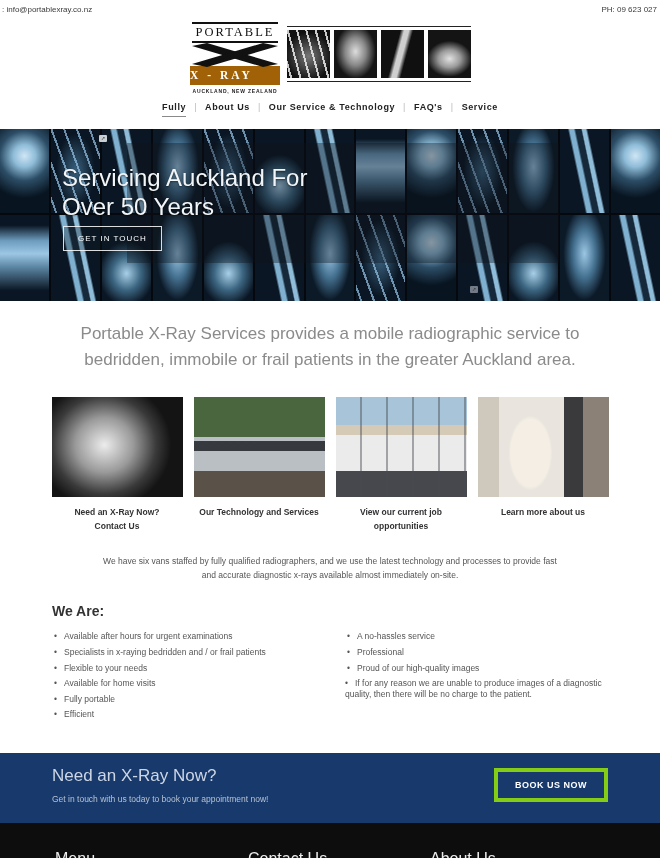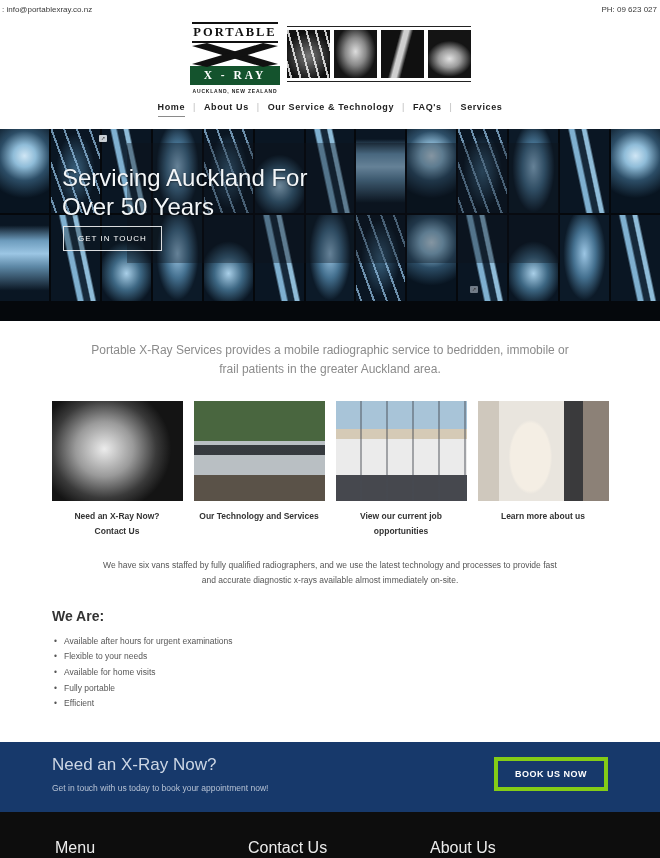--- a/index.html
+++ b/index.html
@@ -3,53 +3,53 @@
 <meta charset="utf-8">
 <style>
   html,body{margin:0;padding:0;}
   body{width:660px;min-height:858px;background:#fff;font-family:"Liberation Sans",sans-serif;-webkit-font-smoothing:antialiased;display:flex;flex-direction:column;}
   
   .topbar{display:flex;justify-content:space-between;padding:5px 3px 4px 2px;font-size:8px;color:#3a3a3a;}
   
   .header{position:relative;height:76px;}
   .logo{position:absolute;left:190px;top:4px;width:90px;cursor:pointer;}
   .logo-rule{border-top:2px solid #111;margin:0 2px;}
-  .logo-portable{font-family:"Liberation Serif",serif;font-weight:bold;font-size:12.5px;letter-spacing:2px;text-align:center;color:#111;padding:1px 0 1px;}
+  .logo-portable{font-family:"Liberation Serif",serif;font-weight:normal;font-size:12.5px;letter-spacing:2px;text-align:center;color:#111;padding:1px 0 1px;}
   .logo-x{display:block;margin:0 auto;}
-  .logo-bar{background:#14532d;color:#fff;font-family:"Liberation Serif",serif;font-weight:bold;font-size:11.5px;letter-spacing:3px;text-align:center;padding:3px 0 4px;margin-top:-1px;}
+  .logo-bar{background:#a16207;color:#fff;font-family:"Liberation Serif",serif;font-weight:bold;font-size:11.5px;letter-spacing:3px;padding:3px 0 4px;margin-top:-1px;}
   .logo-tag{font-size:5px;font-weight:bold;letter-spacing:.8px;text-align:center;color:#222;margin-top:3px;}
   .strip{position:absolute;left:287px;top:8px;width:184px;border-top:1px solid #222;border-bottom:1px solid #222;padding:3px 0;display:flex;gap:4px;}
   .strip-img{width:43px;height:48px;}
   .s0{background:repeating-linear-gradient(75deg,transparent 0 3px,rgba(235,235,235,.85) 3px 5px,transparent 5px 9px),radial-gradient(ellipse 70% 65% at 50% 55%,#777 0%,#111 78%) #111;}
   .s1{background:radial-gradient(ellipse 60% 72% at 50% 45%,#ddd 0%,#888 40%,#151515 78%) #111;}
   .s2{background:linear-gradient(105deg,#101010 0 35%,#cfcfcf 42% 50%,#101010 58% 100%);}
   .s3{background:radial-gradient(ellipse 72% 52% at 50% 60%,#e2e2e2 0%,#9a9a9a 35%,#141414 72%) #111;}
   
   .nav{display:flex;justify-content:center;align-items:baseline;font-size:9px;font-weight:bold;letter-spacing:.6px;color:#222;padding:8px 0 12px;}
   .nav-item{cursor:pointer;padding-bottom:4px;}
   .nav-item.active{border-bottom:1px solid #8a8a8a;}
   .nav-sep{color:#bbb;margin:0 8px;font-weight:normal;}
   
-  .hero{position:relative;height:192px;background:#05080c;overflow:hidden;}
+  .hero{position:relative;height:172px;background:#05080c;overflow:hidden;}
   .hero-grid{display:grid;grid-template-columns:repeat(13,1fr);grid-template-rows:84px 86px;gap:2px;}
   .tile{width:100%;height:100%;}
   .t0{background:radial-gradient(ellipse 60% 75% at 50% 45%,#9cc6e4 0%,#44708f 38%,#0c1a28 72%) #0a1420;}
   .t1{background:radial-gradient(circle at 50% 32%,#cfe6f5 0%,#8fbcd8 18%,#2c4d66 40%,#081420 68%) #081420;}
   .t2{background:linear-gradient(78deg,#0a1623 0 38%,#7fb0d0 41% 47%,#16293a 50% 58%,#8fbcd8 60% 65%,#0a1623 68%) #0a1623;}
   .t3{background:repeating-linear-gradient(70deg,rgba(140,185,220,0) 0 4px,rgba(150,195,230,.7) 4px 6px,rgba(10,20,32,0) 6px 12px),radial-gradient(ellipse 55% 62% at 50% 50%,#39617e 0%,#0a1623 72%) #0a1623;}
   .t4{background:radial-gradient(ellipse 72% 48% at 50% 68%,#a9cfe8 0%,#3d6783 40%,#0a1623 78%) #0a1623;}
   .t5{background:linear-gradient(to bottom,#0a1623 0 12%,#6d9cbd 30%,#9cc6e4 45%,#5d88a6 60%,#0a1623 88%) #0a1623;}
   .hero-shade{position:absolute;left:127px;top:14px;width:432px;height:120px;background:rgba(12,18,26,.38);}
   .hero-heading{position:absolute;left:62px;top:34px;color:#f3f6f8;font-size:24px;line-height:29px;font-weight:400;text-shadow:0 1px 2px rgba(0,0,0,.5);}
   .hero-cta{position:absolute;left:63px;top:97px;display:inline-block;border:1px solid rgba(255,255,255,.85);color:#fff;font-size:8px;letter-spacing:1px;padding:7px 14px;background:rgba(18,26,34,.3);cursor:pointer;}
   .expand-icon{position:absolute;width:8px;height:7px;background:rgba(235,240,245,.85);border-radius:1px;font-size:5px;line-height:7px;text-align:center;color:#333;}
   .expand-1{left:99px;top:6px;}
   .expand-2{left:470px;top:157px;background:rgba(200,210,220,.55);}
   
-  .intro{text-align:center;color:#8b8b8b;font-size:12px;line-height:1.55;padding:20px 80px 6px;}
+  .intro{text-align:center;color:#8b8b8b;font-size:17px;line-height:1.55;padding:20px 80px 6px;}
   
   .cards{display:flex;justify-content:center;gap:11px;padding:17px 0 0;}
   .card{width:131px;cursor:pointer;}
   .card-img{width:131px;height:100px;}
   .img-chest{background:radial-gradient(ellipse 58% 72% at 40% 48%,#ececec 0%,#9a9a9a 38%,#3a3a3a 68%,#141414 88%) #141414;}
   .img-van{background:linear-gradient(to bottom,rgba(0,0,0,0) 0 44%,rgba(40,44,48,.9) 44% 54%,rgba(0,0,0,0) 54%),linear-gradient(to bottom,#49663f 0 40%,#b9bfc3 40% 74%,#5a5248 74% 100%);}
   .img-ppe{background:radial-gradient(ellipse 26% 58% at 40% 56%,#f4eee4 0 58%,rgba(0,0,0,0) 64%),linear-gradient(to right,#cfc8bd 0 16%,#e9e5de 16% 66%,#3a3a3c 66% 80%,#8c8177 80%);}
   .img-fleet{background:repeating-linear-gradient(to right,rgba(0,0,0,0) 0 24px,rgba(70,74,82,.45) 24px 26px),linear-gradient(to bottom,#a8c4d8 0 28%,#d5cab6 28% 38%,#ebebeb 38% 74%,#46484e 74% 100%);}
   .card-caption{font-size:8.5px;font-weight:bold;color:#333;text-align:center;margin-top:8px;line-height:1.7;}
   
@@ -98,29 +98,29 @@
   </div>
   <div class="strip">
     <div class="strip-img s0"></div>
     <div class="strip-img s1"></div>
     <div class="strip-img s2"></div>
     <div class="strip-img s3"></div>
   </div>
 </div>
 
 <div class="nav">
-  <span class="nav-item active">Home</span>
+  <span class="nav-item active">Fully</span>
   <span class="nav-sep">|</span>
   <span class="nav-item">About Us</span>
   <span class="nav-sep">|</span>
   <span class="nav-item">Our Service &amp; Technology</span>
   <span class="nav-sep">|</span>
   <span class="nav-item">FAQ's</span>
   <span class="nav-sep">|</span>
-  <span class="nav-item">Services</span>
+  <span class="nav-item">Service</span>
 </div>
 
 <div class="hero">
   <div class="hero-grid">
       <div class="tile t1"></div>
       <div class="tile t3"></div>
       <div class="tile t2"></div>
       <div class="tile t0"></div>
       <div class="tile t3"></div>
       <div class="tile t4"></div>
@@ -179,25 +179,32 @@
   </div>
 </div>
 
 <div class="vans-paragraph">We have six vans staffed by fully qualified radiographers, and we use the latest technology and processes to provide fast and accurate diagnostic x-rays available almost immediately on-site.</div>
 
 <div class="we-are">
   <div class="we-are-heading">We Are:</div>
   <div class="we-lists">
     <ul class="blist we-left">
       <li>Available after hours for urgent examinations</li>
+      <li>Specialists in x-raying bedridden and / or frail patients</li>
       <li>Flexible to your needs</li>
       <li>Available for home visits</li>
       <li>Fully portable</li>
       <li>Efficient</li>
     </ul>
+    <ul class="blist we-right">
+      <li>A no-hassles service</li>
+      <li>Professional</li>
+      <li>Proud of our high-quality images</li>
+      <li class="outdent">If for any reason we are unable to produce images of a diagnostic quality, then there will be no charge to the patient.</li>
+    </ul>
   </div>
 </div>
 
 <div class="cta-band" style="background: rgb(23, 57, 107);">
   <div>
     <h2 class="cta-title">Need an X-Ray Now?</h2>
     <div class="cta-sub">Get in touch with us today to book your appointment now!</div>
   </div>
   <button class="book-btn">BOOK US NOW</button>
 </div>

